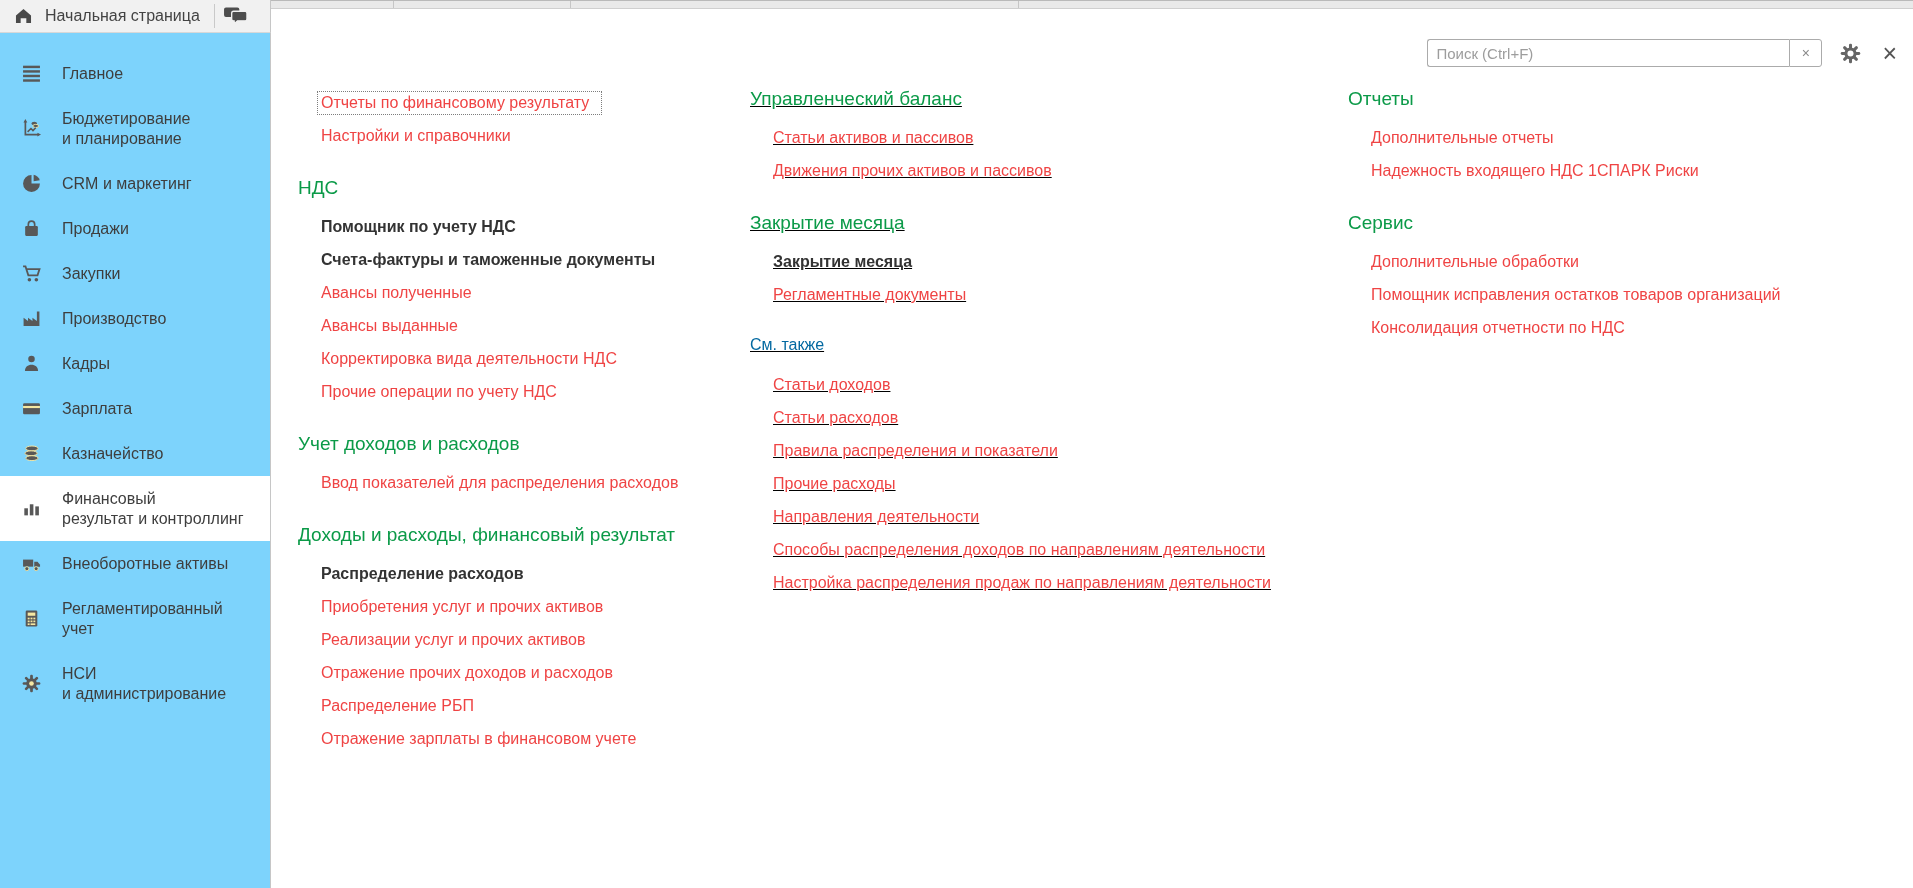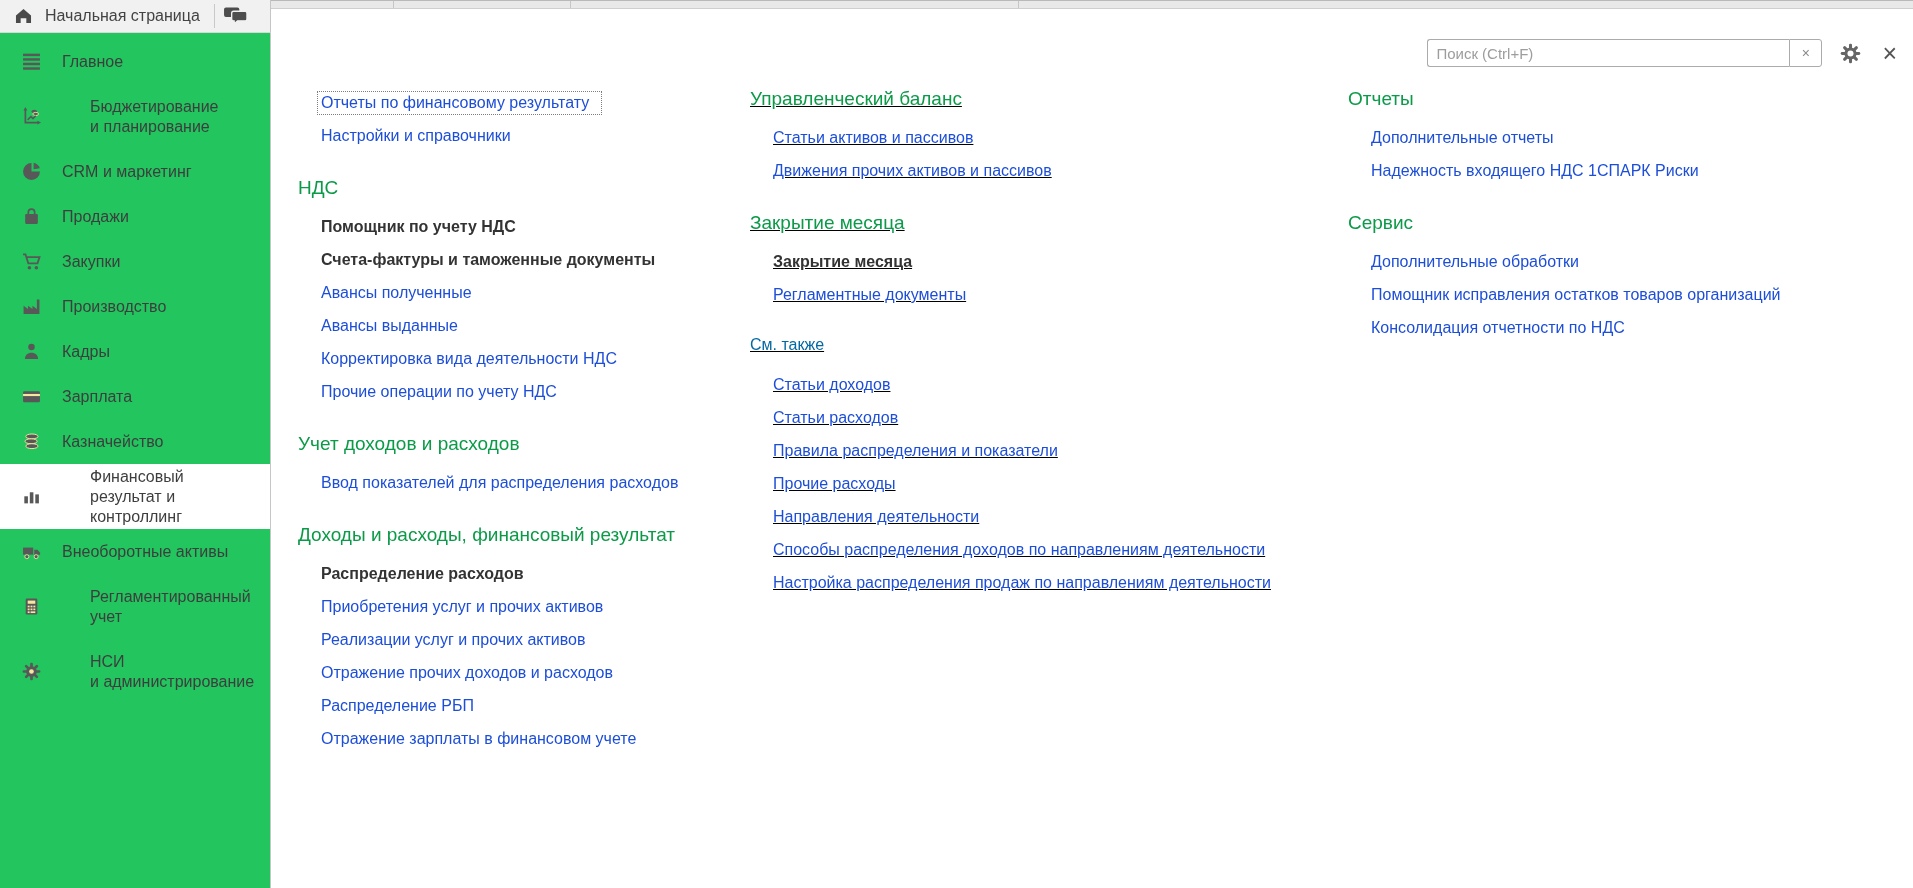--- a/index.html
+++ b/index.html
@@ -12,23 +12,23 @@
   .topstrip .tick { position:absolute; top:0; width:1px; height:8px; background:#c6c6c6; }
 
   
   .tabbar { position:absolute; left:0; top:0; width:271px; height:33px; background:#f1f1f1; border-bottom:1px solid #d8d8d8; border-right:1px solid #c6c6c6; display:flex; align-items:center; z-index:3; }
   .home-tab { display:flex; align-items:center; gap:13px; padding:0 14px 0 15px; height:100%; cursor:default; }
   .home-tab .tab-label { font-size:16px; color:#434343; white-space:nowrap; }
   .tab-sep { width:1px; height:24px; background:#c9c9c9; }
   .chat-btn { display:flex; align-items:center; justify-content:center; width:42px; height:100%; }
 
   
-  .sidebar { position:absolute; left:0; top:33px; width:271px; bottom:0; background:#22c55e; border-right:1px solid #c6c6c6; padding-top:6px; z-index:2; }
+  .sidebar { position:absolute; left:0; top:33px; width:271px; bottom:0; background:#7dd3fc; border-right:1px solid #c6c6c6; padding-top:18px; z-index:2; }
   .side-item { display:flex; align-items:center; height:45px; padding-left:22px; cursor:pointer; }
-  .side-item.two { height:65px;gap:28px; }
+  .side-item.two { height:65px; }
   .side-item.active { background:#ffffff; }
   .side-icon { width:19px; height:19px; flex:0 0 19px; color:#585858; display:inline-flex; align-items:center; justify-content:center; }
   .side-icon svg { width:19px; height:19px; display:block; }
   .side-label { margin-left:21px; font-size:16px; line-height:20px; color:#3e3e3e; }
 
   
   .panel { position:absolute; left:271px; top:8px; right:0; bottom:0; background:#fff; border-top:1px solid #cfcfcf; z-index:2; }
   .toolbar { position:absolute; top:12px; right:13px; display:flex; align-items:center;margin-top:18px; }
   .searchwrap { display:flex; align-items:stretch; height:28px; }
   .search-input { width:362px; height:28px; border:1px solid #ababab; border-right:none; border-radius:3px 0 0 3px; padding:0 8px; font-size:15px; color:#444; font-family:"Liberation Sans",sans-serif; outline:none; }
@@ -38,21 +38,21 @@
   .tool-close { margin-left:18px; font-size:25px; color:#555; line-height:22px; cursor:pointer; padding:0 3px; font-weight:400; }
 
   
   .columns { display:flex; padding:78px 0 0 27px; }
   .col0 { width:452px; }
   .col1 { width:598px;text-decoration:underline; }
   .col2 { flex:1; }
   .section { margin-bottom:23px; }
   .group-title { font-size:19px; line-height:23px; color:#0b9a48; font-weight:400; margin:0 0 12px; }
   .seealso-title { font-size:16px; line-height:20px; color:#0369a1; margin:5px 0 14px; }
-  .nav-item { display:block; font-size:16px; line-height:18px; color:#1d4ed8; padding:7px 0 8px 23px; cursor:pointer; white-space:nowrap; }
+  .nav-item { display:block; font-size:16px; line-height:18px; color:#ef4444; padding:7px 0 8px 23px; cursor:pointer; white-space:nowrap; }
   .nav-item.bold { font-weight:bold; color:#333; }
   .focused { outline:1px dotted #7d7d7d; padding:2px 12px 3px 3px; margin-left:-3px; }
 </style>
 </head>
 <body>
 
 <div class="screen">
 
   <div class="topstrip">
     <span class="tick" style="left:393px"></span>

